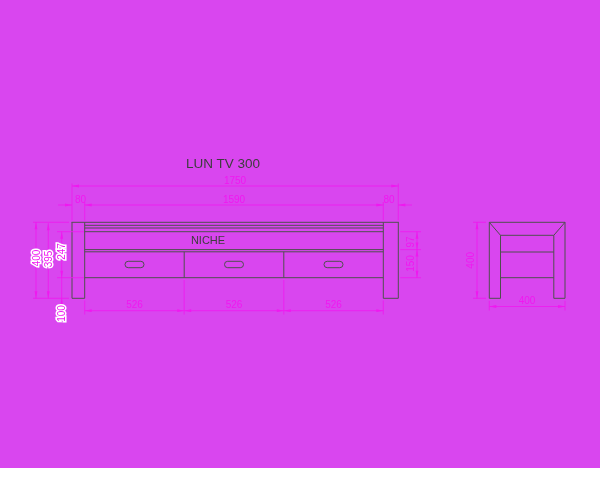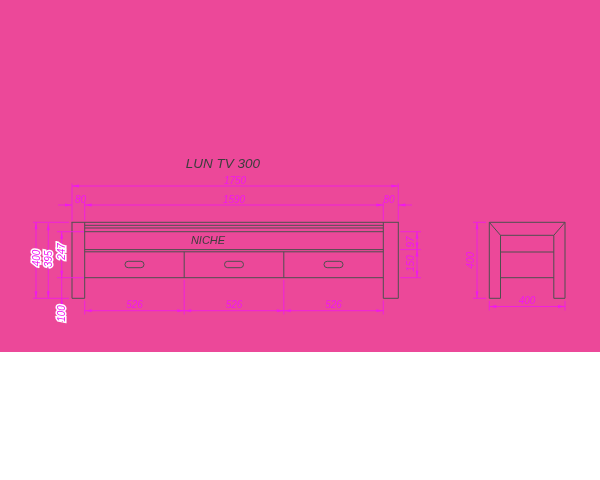--- a/index.html
+++ b/index.html
@@ -1,17 +1,17 @@
 <!DOCTYPE html>
 <html><head>
 <meta charset="utf-8">
 <style>
   html,body{margin:0;padding:0;background:#fff;}
-  #canvas{position:relative;width:600px;height:352px;background:#ec4899;overflow:hidden;
-          font-family:"Liberation Sans", sans-serif;font-style:italic;}
+  #canvas{position:relative;width:600px;height:468px;background:#d946ef;overflow:hidden;
+          font-family:"Liberation Sans", sans-serif;}
   svg text{font-family:"Liberation Sans", sans-serif;}
   .dimtxt{fill:#f018f0;font-size:10px;}
   .objtxt{fill:#3d3d3d;}
 </style>
 </head>
 <body>
 
 <div id="canvas">
 <svg width="600" height="480" viewBox="0 0 600 480">
 

